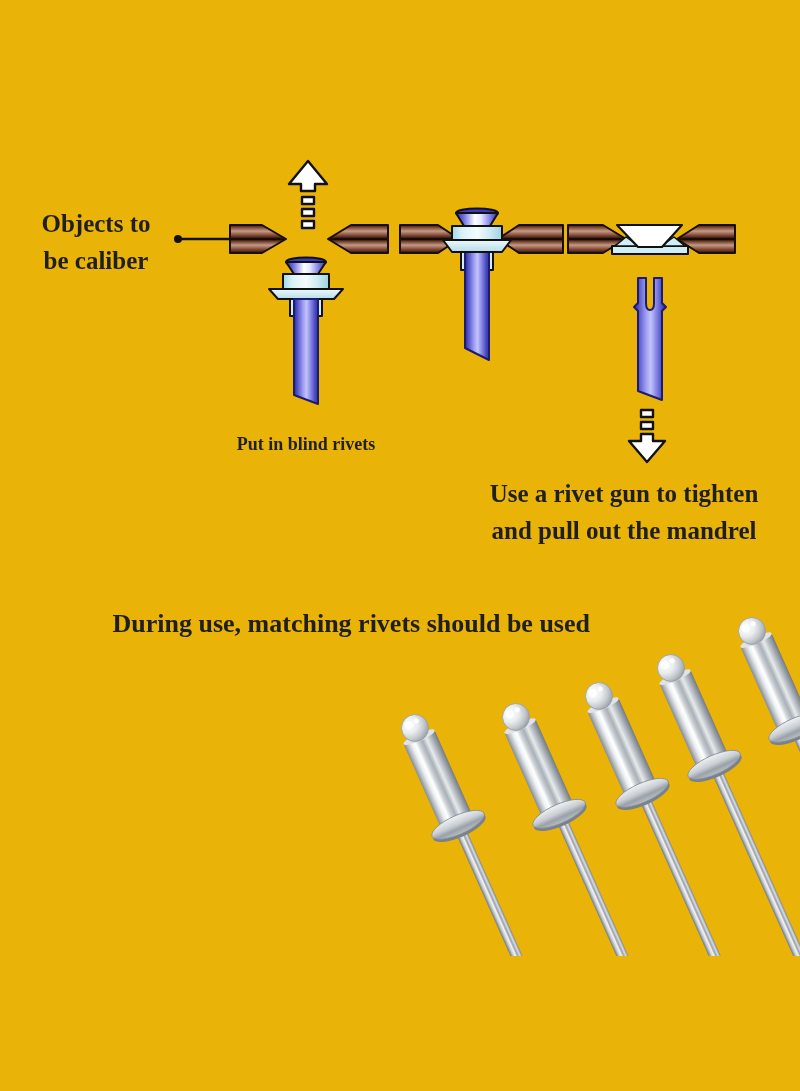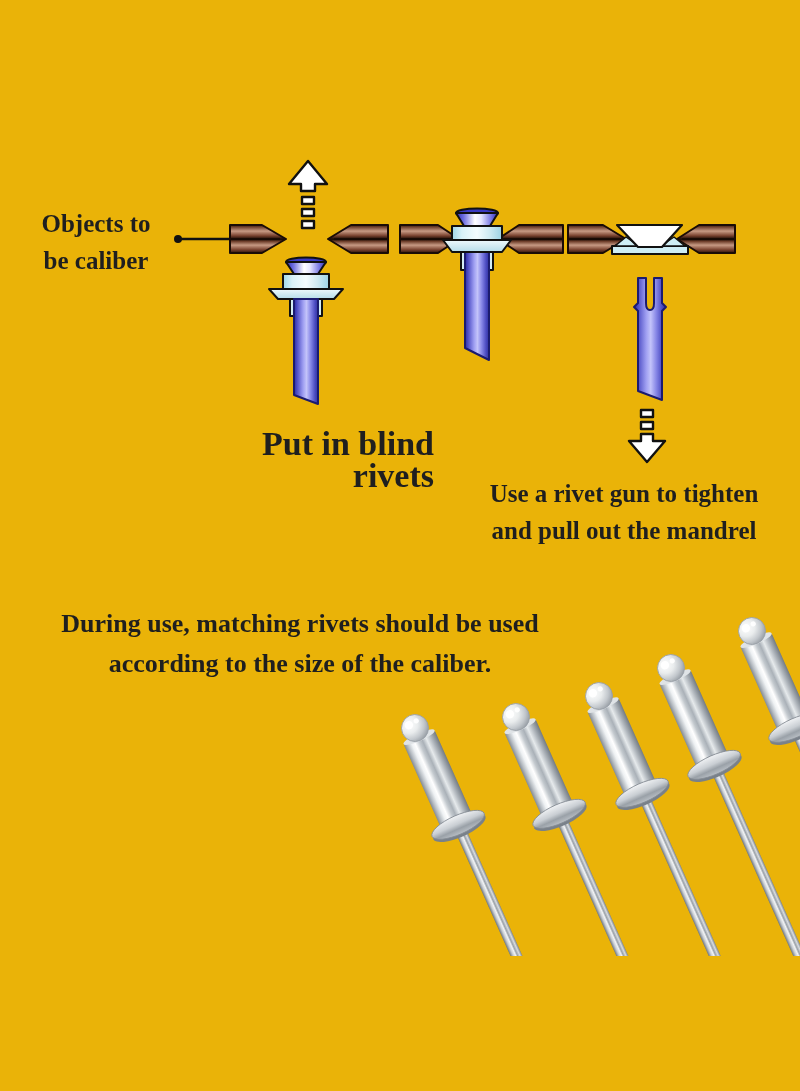--- a/index.html
+++ b/index.html
@@ -16,32 +16,32 @@
     font-weight:600;
     color:#1f1f1f;
   }
   .objects-label{
     left:10px;top:205px;width:172px;
     font-size:25px;line-height:37px;
     text-align:center;
   }
   .step1-caption{
     left:178px;top:428px;width:256px;
-    font-size:34px;line-height:32px;
-    text-align:right;
+    font-size:18px;line-height:32px;
+    text-align:center;
   }
   .step2-caption{
     left:444px;top:475px;width:360px;
     font-size:25px;line-height:37px;
     text-align:center;
   }
   .usage-note{
     left:10px;top:604px;width:580px;
     font-size:26px;line-height:40px;
-    text-align:center;
+    text-align:right;
   }
   .line{display:block;}
   svg{display:block;overflow:hidden;}
 </style>
 </head>
 <body>
 
 <div class="canvas">
 
   <svg class="abs" style="left:0;top:0;" width="800" height="520" viewBox="0 0 800 520">
@@ -161,21 +161,20 @@
 
   <div class="abs label step1-caption">Put in blind rivets</div>
 
   <div class="abs label step2-caption">
     <span class="line">Use a rivet gun to tighten</span>
     <span class="line">and pull out the mandrel</span>
   </div>
 
   <div class="abs label usage-note">
     <span class="line">During use, matching rivets should be used</span>
-    <span class="line">according to the size of the caliber.</span>
   </div>
 
   <svg class="abs" style="left:380px;top:614px;" width="420" height="342" viewBox="0 0 420 342">
     <defs>
       <linearGradient id="metalBody" x1="0" y1="0" x2="1" y2="0">
         <stop offset="0" stop-color="#848b93"></stop>
         <stop offset="0.1" stop-color="#b9bfc5"></stop>
         <stop offset="0.22" stop-color="#eef1f3"></stop>
         <stop offset="0.32" stop-color="#ffffff"></stop>
         <stop offset="0.45" stop-color="#c3c9ce"></stop>

